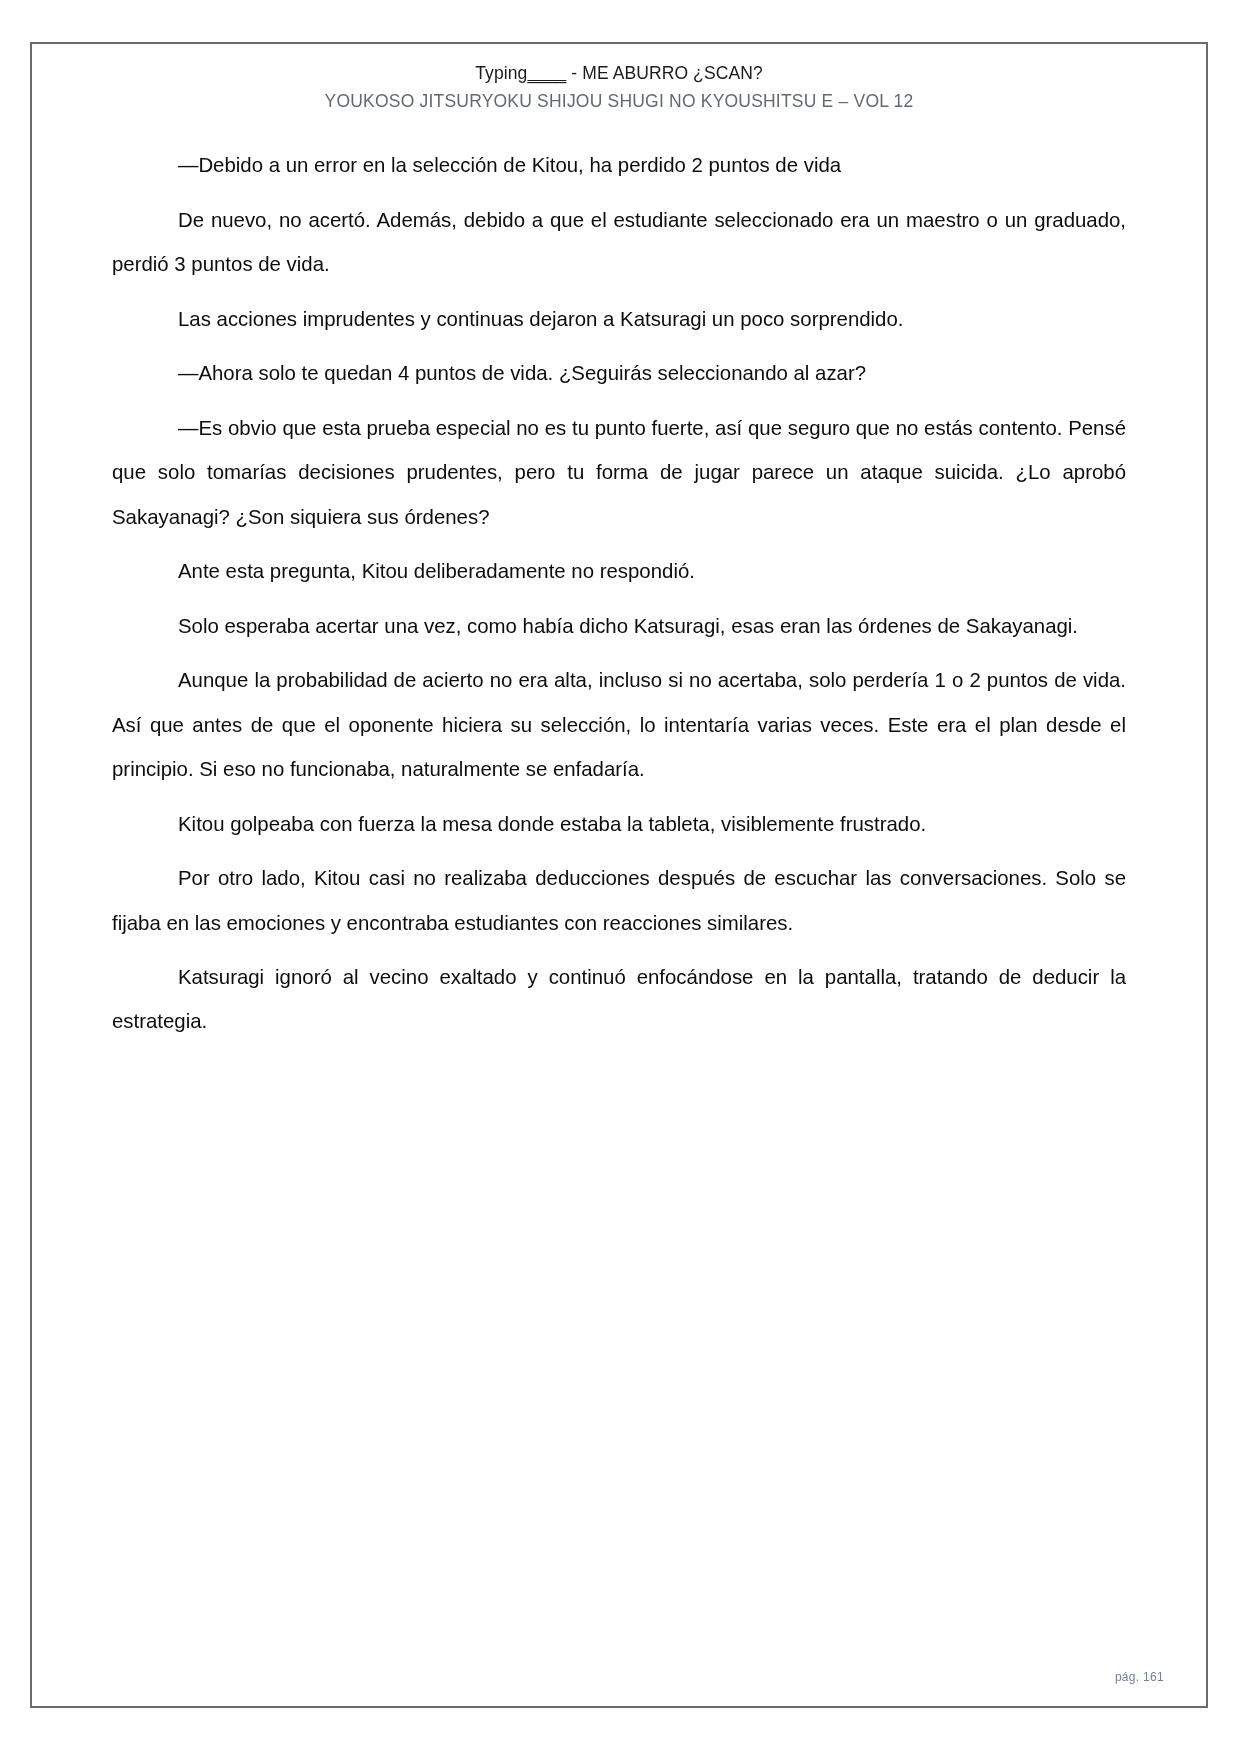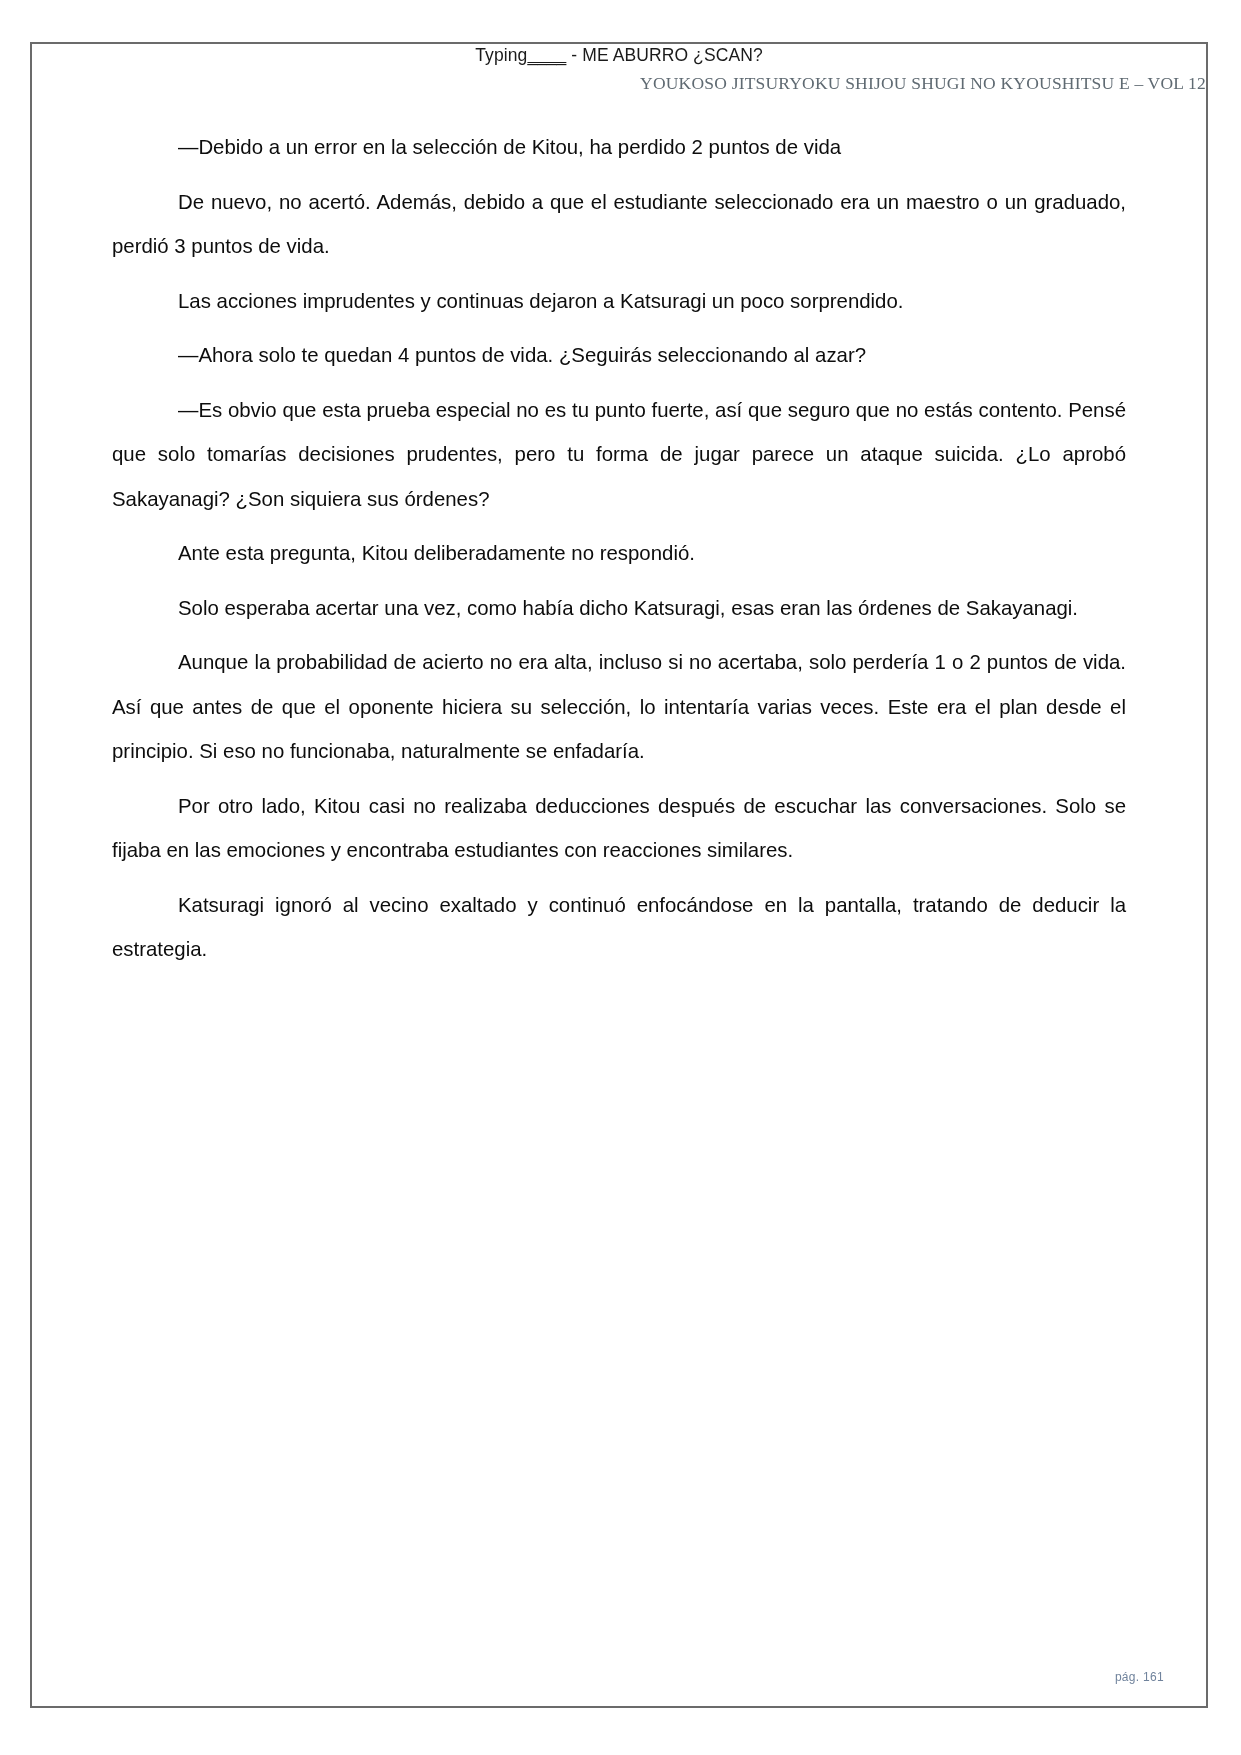--- a/index.html
+++ b/index.html
@@ -23,42 +23,42 @@
     box-sizing: border-box;
     background: #ffffff;
     overflow: hidden;
   }
   .page-inner {
     position: relative;
     width: 100%;
     height: 100%;
   }
   .header {
+    padding-top: 18px;
     text-align: center;
   }
   .header-title {
     font-family: "Liberation Sans", sans-serif;
     font-size: 17.5px;
     color: #1b1b1b;
     letter-spacing: 0.1px;
     line-height: 1.35;
     white-space: pre;
   }
   .header-title .blank {
     text-decoration: underline;
     letter-spacing: 0px;
   }
   .header-subtitle {
-    font-family: Liberation Serif, serif;
+    font-family: Liberation Sans, sans-serif;
     font-size: 17.5px;
     color: #5f6a72;
     letter-spacing: 0.2px;
     line-height: 1.35;
     margin-top: 4px;
-    text-align: right;
   }
   .body-copy {
     margin: 8px;
     padding: 22px 72px 0 72px;
     box-sizing: border-box;
   }
   .para {
     font-family: "Liberation Sans", sans-serif;
     font-size: 20.4px;
     color: #0d0d0d;
@@ -95,20 +95,21 @@
 
     <div class="body-copy">
       <p class="para">—Debido a un error en la selección de Kitou, ha perdido 2 puntos de vida</p>
       <p class="para">De nuevo, no acertó. Además, debido a que el estudiante seleccionado era un maestro o un graduado, perdió 3 puntos de vida.</p>
       <p class="para">Las acciones imprudentes y continuas dejaron a Katsuragi un poco sorprendido.</p>
       <p class="para">—Ahora solo te quedan 4 puntos de vida. ¿Seguirás seleccionando al azar?</p>
       <p class="para">—Es obvio que esta prueba especial no es tu punto fuerte, así que seguro que no estás contento. Pensé que solo tomarías decisiones prudentes, pero tu forma de jugar parece un ataque suicida. ¿Lo aprobó Sakayanagi? ¿Son siquiera sus órdenes?</p>
       <p class="para">Ante esta pregunta, Kitou deliberadamente no respondió.</p>
       <p class="para">Solo esperaba acertar una vez, como había dicho Katsuragi, esas eran las órdenes de Sakayanagi.</p>
       <p class="para">Aunque la probabilidad de acierto no era alta, incluso si no acertaba, solo perdería 1 o 2 puntos de vida. Así que antes de que el oponente hiciera su selección, lo intentaría varias veces. Este era el plan desde el principio. Si eso no funcionaba, naturalmente se enfadaría.</p>
+      <p class="para">Kitou golpeaba con fuerza la mesa donde estaba la tableta, visiblemente frustrado.</p>
       <p class="para">Por otro lado, Kitou casi no realizaba deducciones después de escuchar las conversaciones. Solo se fijaba en las emociones y encontraba estudiantes con reacciones similares.</p>
       <p class="para">Katsuragi ignoró al vecino exaltado y continuó enfocándose en la pantalla, tratando de deducir la estrategia.</p>
     </div>
 
     <div class="footer">pág. 161</div>
 
   </div>
 </div>
 
 </body></html>

